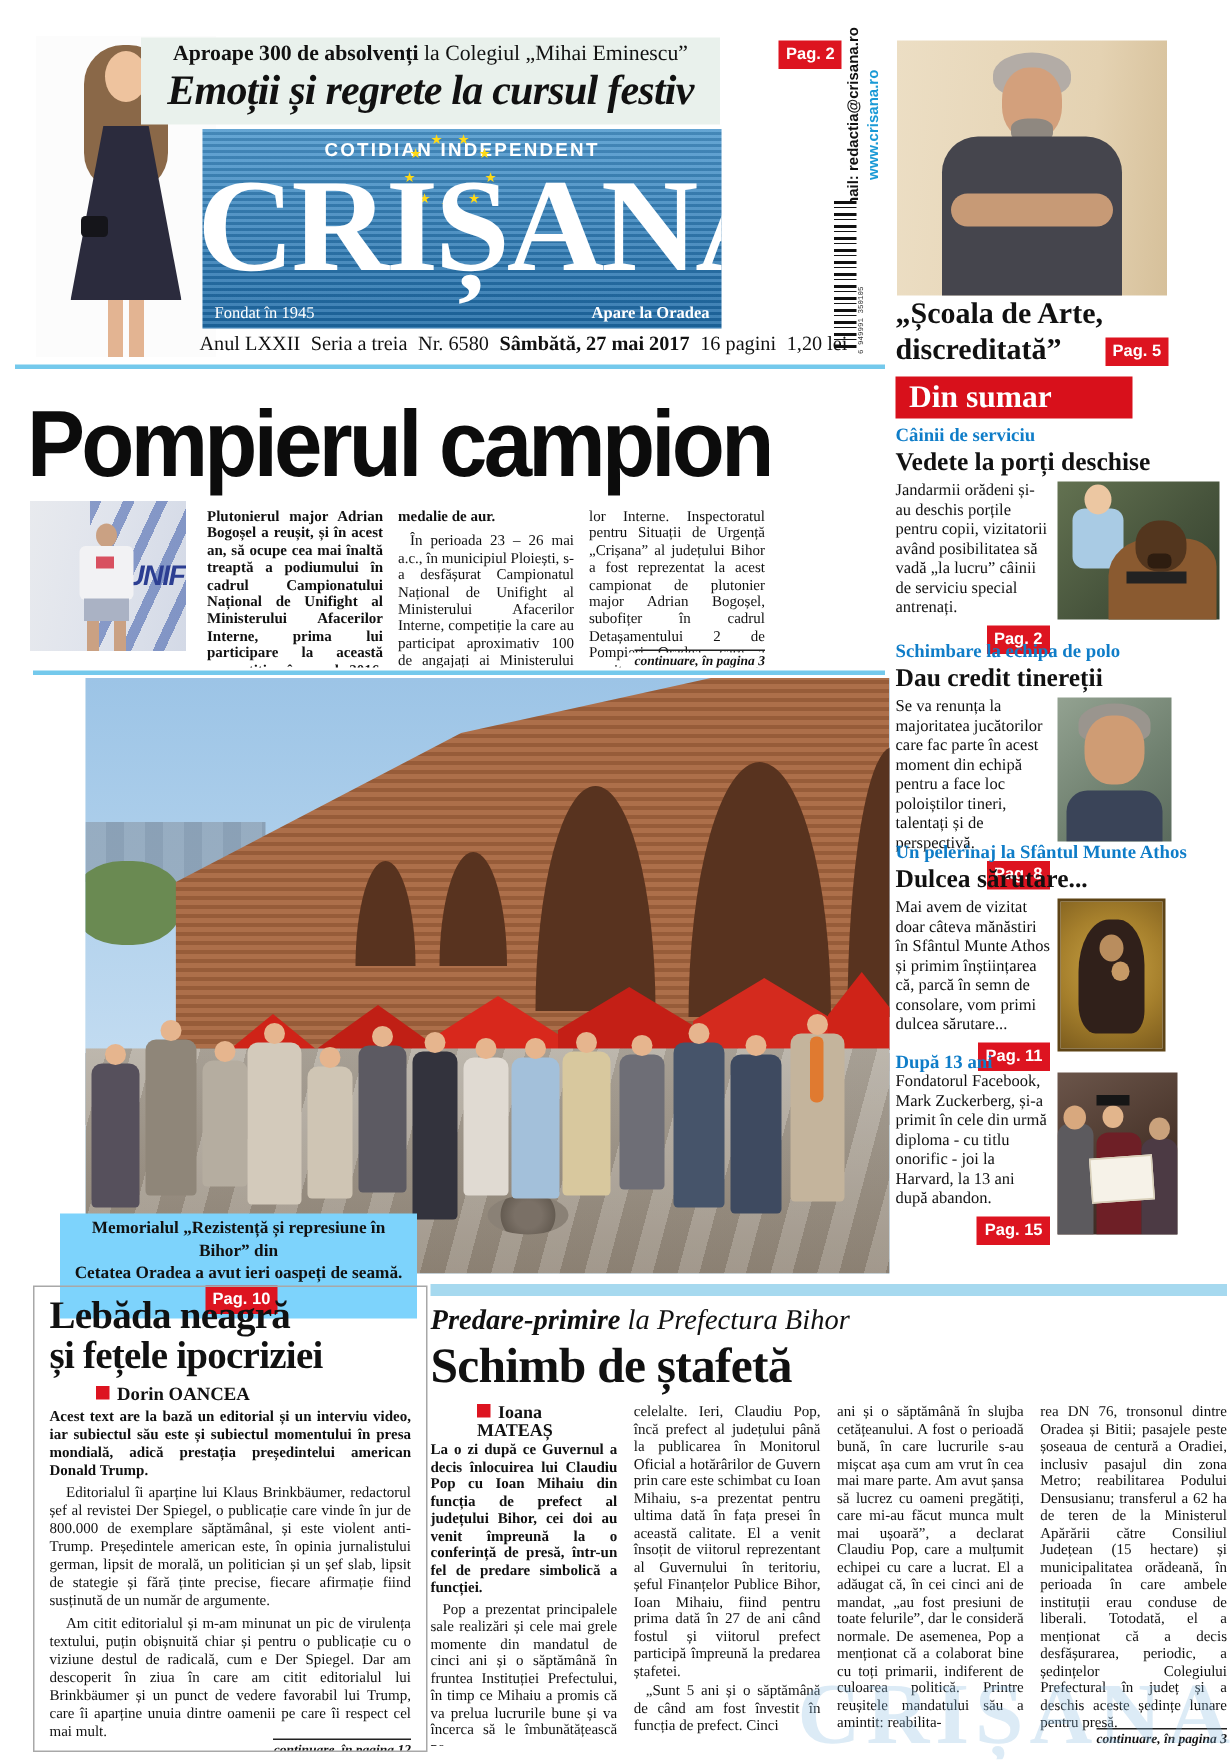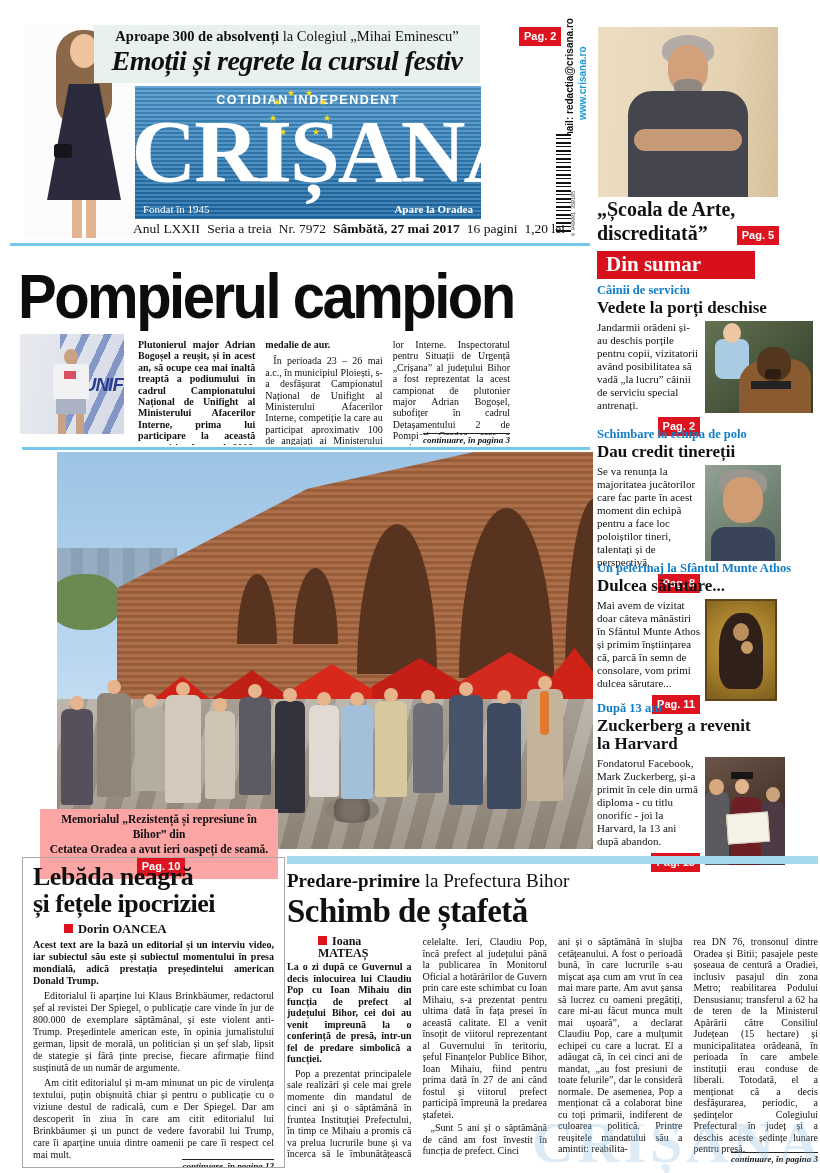--- a/index.html
+++ b/index.html
@@ -96,34 +96,34 @@
   #memorial-photo .base{position:absolute;left:0;top:250px;right:0;height:48px;background:#7d6a58;}
   #memorial-photo .pave{position:absolute;left:0;right:0;bottom:0;height:150px;
      background:repeating-linear-gradient(105deg,rgba(255,255,255,.13) 0 14px,rgba(60,50,40,.10) 14px 30px),
                 linear-gradient(180deg,#b3aca1,#94897b);}
   #memorial-photo .manhole{position:absolute;left:268px;bottom:26px;width:54px;height:26px;border-radius:50%;
      background:radial-gradient(circle,#7a7066 30%,#655c52 60%,#8a8176 62%);}
   .person{position:absolute;border-radius:7px 7px 3px 3px;}
   .person::before{content:"";position:absolute;top:-13px;left:50%;margin-left:-7px;width:14px;height:14px;
      border-radius:50%;background:#e6b58e;}
   .person .scarf{position:absolute;left:13px;top:2px;width:9px;height:44px;background:#e07a30;border-radius:4px;}
-  #photo-caption{left:40px;top:809px;width:230px;background:#fca5a5;padding:3px 4px;text-align:center;
+  #photo-caption{left:40px;top:809px;width:230px;background:#7dd3fc;padding:3px 4px;text-align:center;
      font-weight:bold;font-size:11.5px;line-height:15px;}
   
   #editorial{left:22px;top:857px;width:263px;height:311px;border:1px solid #a8a8a8;box-sizing:border-box;
      padding:5px 10px 3px;overflow:hidden;}
   .ed-title{font-weight:bold;font-size:26px;line-height:27px;letter-spacing:-.5px;}
   .byline{font-weight:bold;font-size:12.5px;margin:5px 0 2px;padding-left:31px;}
   .sq{display:inline-block;width:9px;height:9px;background:#dd1420;margin-right:5px;}
   .ed-lead{font-weight:bold;font-size:10px;line-height:12px;}
   .ed-para{font-size:10px;line-height:12px;text-indent:11px;margin-top:3px;}
   
   #prefect{left:287px;top:856px;width:531px;height:312px;}
   #prefect .blue-bar{position:absolute;left:0;top:0;right:0;height:8px;background:#a6d9ef;}
-  .p-kicker{padding-top:14px;font-size:19px;}
+  .p-kicker{padding-top:14px;font-size:19px;font-style:italic;}
   .p-headline{font-weight:bold;font-size:33px;line-height:34px;margin-top:2px;letter-spacing:-.5px;}
   #p-cols{margin-top:8px;display:flex;gap:11px;font-size:10px;line-height:11.5px;height:228px;overflow:hidden;}
   #p-cols .col{flex:1;position:relative;}
   .p-lead{font-weight:bold;}
   .ind{text-indent:8px;}
   #watermark{position:absolute;right:-6px;bottom:-8px;font-weight:bold;font-size:58px;letter-spacing:4px;
      color:rgba(140,190,225,.30);pointer-events:none;}
 </style>
 </head>
 <body>
@@ -166,21 +166,21 @@
     <span class="web">www.crisana.ro</span>
   </div>
   <div id="barcode" class="abs">
     <div class="bars"></div>
     <div class="digits">6 949991 350105</div>
   </div>
 
   <div id="dateline" class="abs">
     <span>Anul LXXII</span>
     <span>Seria a treia</span>
-    <span>Nr. 7972</span>
+    <span>Nr. 6580</span>
     <b>Sâmbătă, 27 mai 2017</b>
     <span>16 pagini</span>
     <span>1,20 lei</span>
   </div>
   <div class="abs cyan-line" style="left:10px;top:243px;width:580px;"></div>
 
   <div id="portrait" class="abs">
     <div class="hair"></div>
     <div class="head"></div>
     <div class="beard"></div>
@@ -237,21 +237,20 @@
       <div class="s-photo" style="width:72px;height:102px;background:radial-gradient(circle at 50% 45%,#caa345 0%,#a57f2c 55%,#7c5c1e 100%);border:2px solid #5e4416;box-sizing:border-box;">
         <div style="position:absolute;left:12px;top:12px;width:44px;height:76px;background:#30201a;border-radius:46% 40% 20% 26%;"></div>
         <div style="position:absolute;left:26px;top:22px;width:16px;height:18px;background:#b98d5e;border-radius:50%;"></div>
         <div style="position:absolute;left:34px;top:40px;width:12px;height:13px;background:#c79a66;border-radius:50%;"></div>
       </div>
     </div>
   </div>
 
   <div class="s-item" style="top:701px;">
     <div class="s-kicker">După 13 ani</div>
-    <div class="s-title" style="width:170px;">Zuckerberg a revenit la Harvard</div>
     <div class="s-row">
       <div class="s-text"><span>Fondatorul Facebook, Mark Zuckerberg, și-a primit în cele din urmă diploma - cu titlu onorific - joi la Harvard, la 13 ani după abandon.</span>
         <div class="s-badge-row"><span class="badge">Pag. 15</span></div>
       </div>
       <div class="s-photo" style="width:80px;height:108px;background:linear-gradient(150deg,#6b554a 0%,#473329 60%,#352620 100%);">
         <div style="position:absolute;left:0;bottom:0;width:24px;height:74px;background:#5c5a5e;border-radius:8px 8px 0 0;"></div>
         <div style="position:absolute;left:4px;top:22px;width:15px;height:16px;background:#d8a87e;border-radius:50%;"></div>
         <div style="position:absolute;left:26px;bottom:0;width:30px;height:68px;background:#6e1f26;border-radius:8px 8px 0 0;"></div>
         <div style="position:absolute;left:30px;top:22px;width:14px;height:15px;background:#e2b58c;border-radius:50%;"></div>
         <div style="position:absolute;left:26px;top:15px;width:22px;height:7px;background:#161616;"></div>

